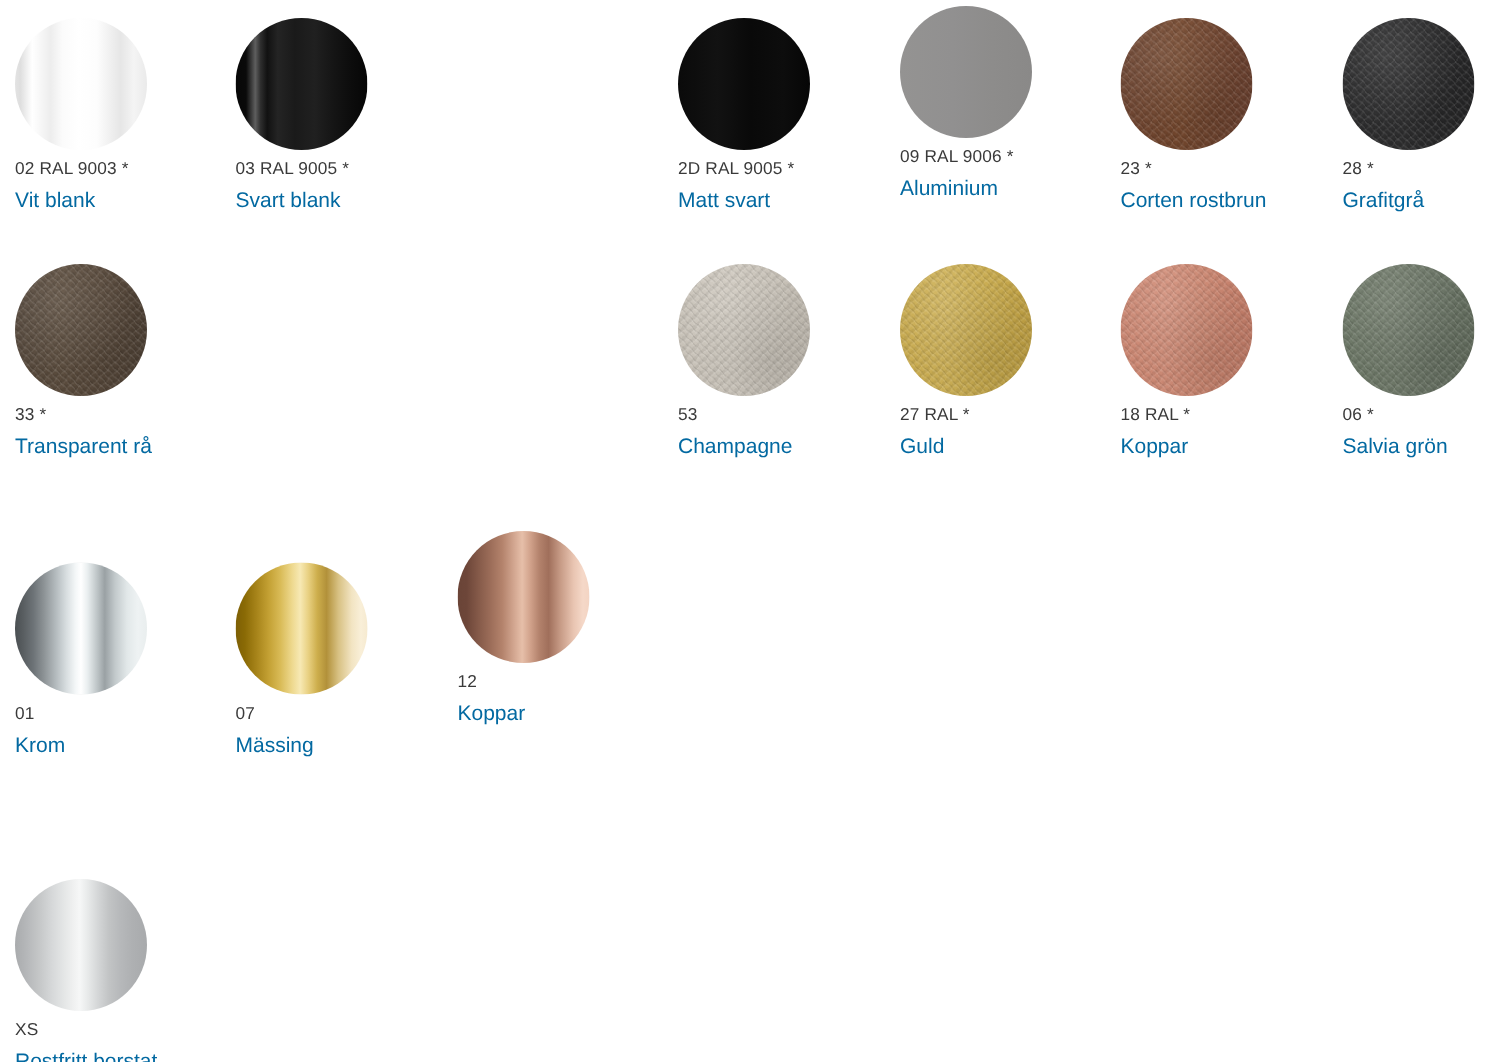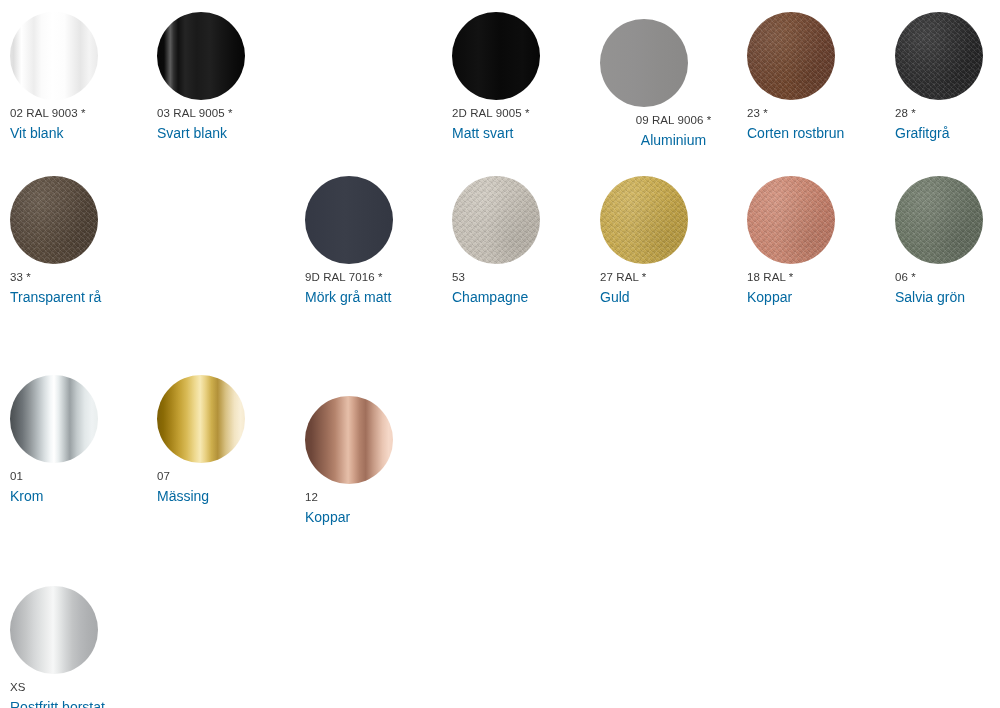--- a/index.html
+++ b/index.html
@@ -94,21 +94,21 @@
     </div>
     <div class="swatch-cell" style="left: 452px; top: 12px;">
       <div class="swatch-disc-wrap">
         <div class="swatch-disc" style="background-color: rgb(11, 11, 11); background-image: linear-gradient(90deg, rgb(10, 10, 10) 0%, rgb(18, 18, 18) 30%, rgb(9, 9, 9) 55%, rgb(13, 13, 13) 80%, rgb(6, 6, 6) 100%);"></div>
       </div>
       <div class="code-gap"></div>
       <div class="swatch-code">2D RAL 9005 *</div>
       <div class="name-gap"></div>
       <div class="swatch-name">Matt svart</div>
     </div>
-    <div class="swatch-cell" style="left: 600px; top: 19px; text-align: center;">
+    <div class="swatch-cell" style="left: 600px; top: 4px;">
       <div class="swatch-disc-wrap">
         <div class="swatch-disc" style="background-color: rgb(145, 144, 143); background-image: linear-gradient(90deg, rgb(148, 147, 146) 0%, rgb(145, 144, 144) 40%, rgb(141, 140, 139) 70%, rgb(138, 137, 136) 100%);"></div>
       </div>
       <div class="code-gap"></div>
       <div class="swatch-code">09 RAL 9006 *</div>
       <div class="name-gap"></div>
       <div class="swatch-name">Aluminium</div>
     </div>
     <div class="swatch-cell" style="left: 747px; top: 12px;">
       <div class="swatch-disc-wrap">
@@ -136,29 +136,20 @@
       <div class="swatch-disc-wrap">
         <div class="swatch-disc" style="background-color: rgb(87, 72, 57); background-image: linear-gradient(90deg, rgb(83, 70, 58) 0%, rgb(93, 78, 63) 35%, rgb(89, 74, 60) 65%, rgb(78, 65, 53) 100%);">
           <div class="tex" style="background-image: repeating-linear-gradient(42deg, rgba(255, 255, 255, 0.086) 0px, rgba(255, 255, 255, 0.086) 1px, rgba(0, 0, 0, 0.075) 1px, rgba(0, 0, 0, 0.075) 2px, rgba(255, 255, 255, 0) 2px, rgba(255, 255, 255, 0) 4px), repeating-linear-gradient(-38deg, rgba(255, 255, 255, 0.06) 0px, rgba(255, 255, 255, 0.06) 1px, rgba(0, 0, 0, 0.055) 1px, rgba(0, 0, 0, 0.055) 3px, rgba(0, 0, 0, 0) 3px, rgba(0, 0, 0, 0) 5px), radial-gradient(circle at 32% 28%, rgba(255, 255, 255, 0.1), rgba(0, 0, 0, 0) 58%), radial-gradient(circle at 70% 74%, rgba(0, 0, 0, 0.09), rgba(0, 0, 0, 0) 60%); background-size: 5px 5px, 7px 7px, 100% 100%, 100% 100%;"></div>
         </div>
       </div>
       <div class="code-gap"></div>
       <div class="swatch-code">33 *</div>
       <div class="name-gap"></div>
       <div class="swatch-name">Transparent rå</div>
     </div>
-    <div class="swatch-cell" style="left: 305px; top: 176px;">
-      <div class="swatch-disc-wrap">
-        <div class="swatch-disc" style="background-color: rgb(55, 59, 69); background-image: linear-gradient(90deg, rgb(52, 56, 68) 0%, rgb(58, 62, 73) 45%, rgb(51, 55, 66) 100%);"></div>
-      </div>
-      <div class="code-gap"></div>
-      <div class="swatch-code">9D RAL 7016 *</div>
-      <div class="name-gap"></div>
-      <div class="swatch-name">Mörk grå matt</div>
-    </div>
     <div class="swatch-cell" style="left: 452px; top: 176px;">
       <div class="swatch-disc-wrap">
         <div class="swatch-disc" style="background-color: rgb(202, 196, 186); background-image: linear-gradient(90deg, rgb(198, 192, 182) 0%, rgb(207, 201, 191) 40%, rgb(200, 194, 184) 70%, rgb(192, 186, 176) 100%);">
           <div class="tex" style="background-image: repeating-linear-gradient(42deg, rgba(255, 255, 255, 0.086) 0px, rgba(255, 255, 255, 0.086) 1px, rgba(0, 0, 0, 0.075) 1px, rgba(0, 0, 0, 0.075) 2px, rgba(255, 255, 255, 0) 2px, rgba(255, 255, 255, 0) 4px), repeating-linear-gradient(-38deg, rgba(255, 255, 255, 0.06) 0px, rgba(255, 255, 255, 0.06) 1px, rgba(0, 0, 0, 0.055) 1px, rgba(0, 0, 0, 0.055) 3px, rgba(0, 0, 0, 0) 3px, rgba(0, 0, 0, 0) 5px), radial-gradient(circle at 32% 28%, rgba(255, 255, 255, 0.1), rgba(0, 0, 0, 0) 58%), radial-gradient(circle at 70% 74%, rgba(0, 0, 0, 0.09), rgba(0, 0, 0, 0) 60%); background-size: 5px 5px, 7px 7px, 100% 100%, 100% 100%;"></div>
         </div>
       </div>
       <div class="code-gap"></div>
       <div class="swatch-code">53</div>
       <div class="name-gap"></div>
       <div class="swatch-name">Champagne</div>
@@ -207,21 +198,21 @@
     </div>
     <div class="swatch-cell" style="left: 157px; top: 375px;">
       <div class="swatch-disc-wrap">
         <div class="swatch-disc" style="background-color: rgb(201, 162, 39); background-image: linear-gradient(90deg, rgb(125, 95, 5) 0%, rgb(138, 106, 5) 7%, rgb(167, 132, 26) 16%, rgb(195, 160, 51) 25%, rgb(217, 187, 87) 34%, rgb(238, 217, 143) 43%, rgb(247, 233, 180) 49%, rgb(233, 209, 131) 55%, rgb(205, 174, 76) 62%, rgb(178, 145, 58) 69%, rgb(216, 193, 131) 78%, rgb(242, 228, 194) 88%, rgb(249, 239, 216) 95%, rgb(246, 234, 208) 100%);"></div>
       </div>
       <div class="code-gap"></div>
       <div class="swatch-code">07</div>
       <div class="name-gap"></div>
       <div class="swatch-name">Mässing</div>
     </div>
-    <div class="swatch-cell" style="left: 305px; top: 396px;">
+    <div class="swatch-cell" style="left: 305px; top: 354px;">
       <div class="swatch-disc-wrap">
         <div class="swatch-disc" style="background-color: rgb(181, 112, 92); background-image: linear-gradient(90deg, rgb(106, 68, 55) 0%, rgb(109, 70, 57) 7%, rgb(133, 90, 73) 16%, rgb(156, 109, 89) 25%, rgb(180, 131, 108) 34%, rgb(211, 167, 145) 43%, rgb(230, 191, 169) 49%, rgb(210, 163, 140) 55%, rgb(179, 130, 108) 62%, rgb(160, 111, 91) 69%, rgb(199, 155, 134) 78%, rgb(233, 197, 178) 88%, rgb(245, 216, 200) 95%, rgb(243, 212, 195) 100%);"></div>
       </div>
       <div class="code-gap"></div>
       <div class="swatch-code">12</div>
       <div class="name-gap"></div>
       <div class="swatch-name">Koppar</div>
     </div>
     <div class="swatch-cell" style="left: 10px; top: 586px;">
       <div class="swatch-disc-wrap">

